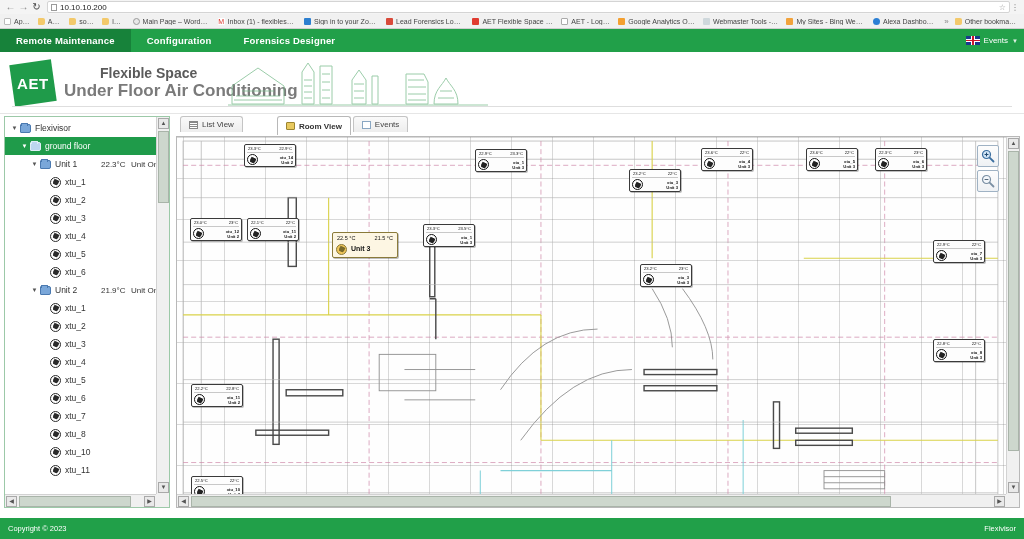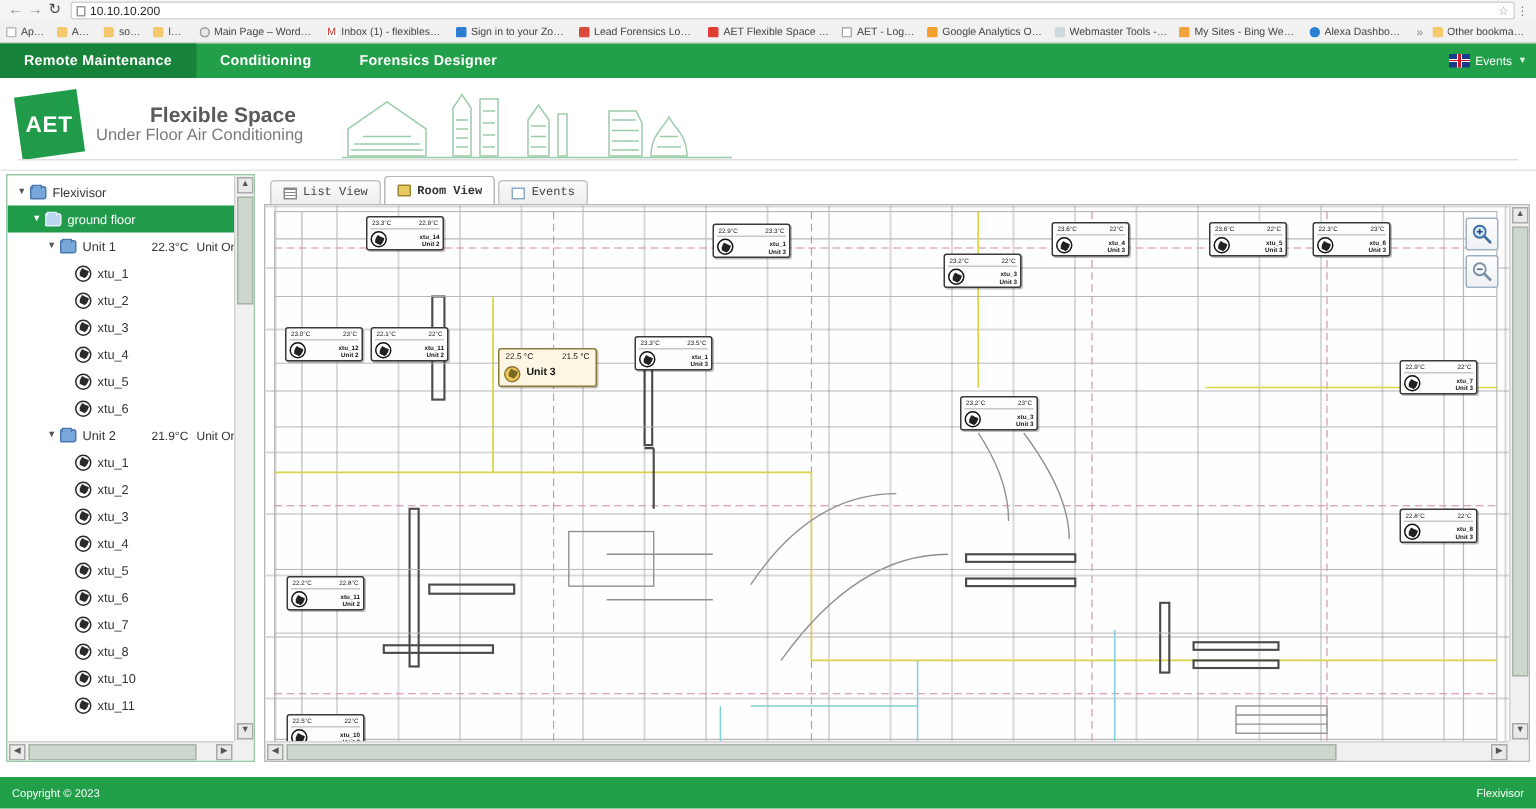--- a/index.html
+++ b/index.html
@@ -151,21 +151,21 @@
     display: flex; align-items: center; justify-content: center;
     margin-right: 10px;
   }
   #logo-mark span {
     color: #fff; font-weight: bold; font-size: 15px;
     transform: rotate(8deg);
     letter-spacing: .5px;
   }
   #logo-text { line-height: 1.15; }
   #logo-title { font-size: 14px; font-weight: bold; color: #5a5a5a; margin-left: 36px; }
-  #logo-sub  { font-size: 11px; color: #7a7a7a; }
+  #logo-sub  { font-size: 17px; color: #7a7a7a; font-weight: bold; }
   #skyline { position: absolute; left: 228px; top: 8px; opacity: .75; }
   #header-rule {
     position: absolute; left: 12px; right: 12px; bottom: 6px;
     border-bottom: 1px solid #dedede;
   }
 
   
   #main {
     display: flex;
     height: 394px;
@@ -273,43 +273,43 @@
 
   
   #content {
     flex: 1 1 auto;
     margin-left: 6px;
     display: flex;
     flex-direction: column;
     min-width: 0;
   }
   #tabstrip {
-    display: flex; align-items: flex-end;
+    display: flex; 
     height: 20px; gap: 0;
     padding-left: 4px;
-    font-family: Liberation Mono, monospace;
   }
   .tab {
     display: flex; align-items: center; gap: 4px;
     height: 16px;
     padding: 0 8px;
     font-size: 8px;
     color: #444;
     border: 1px solid #c4c4c4;
     border-bottom: none;
     border-radius: 3px 3px 0 0;
     background: linear-gradient(to bottom,#fafafa,#ededed);
     margin-right: 2px;
   }
   .tab.active {
     height: 19px;
     background: #ffffff;
     font-weight: bold;
     color: #333;
     border-color: #b8b8b8;
+    margin-left: 32px;
   }
   .tab-ico { width: 9px; height: 8px; flex: 0 0 auto; }
   .tab-ico.list { background: #fff; border: 1px solid #888;
     background-image: linear-gradient(to bottom,#888 1px,transparent 1px,transparent 2px);
     background-size: 100% 2px; }
   .tab-ico.room { background: #e8c95f; border: 1px solid #9c8530; border-radius: 1px; }
   .tab-ico.events { background: #fff; border: 1px solid #8aa7c2; }
 
   #plan-panel {
     flex: 1 1 auto;
@@ -493,21 +493,21 @@
         <span class="bm-label" style="max-width:none">Other bookmarks</span>
       </div>
   </div>
 </div>
 
 <div id="app-nav">
   <div class="nav-item selected">
       <span>Remote Maintenance</span>
     </div>
   <div class="nav-item">
-      <span>Conditioning</span>
+      <span>Configuration</span>
     </div>
   <div class="nav-item">
       <span>Forensics Designer</span>
     </div>
   <div id="lang-box">
     <span id="flag-uk"></span>
     <span>Events</span>
     <span id="lang-caret">▼</span>
   </div>
 </div>

